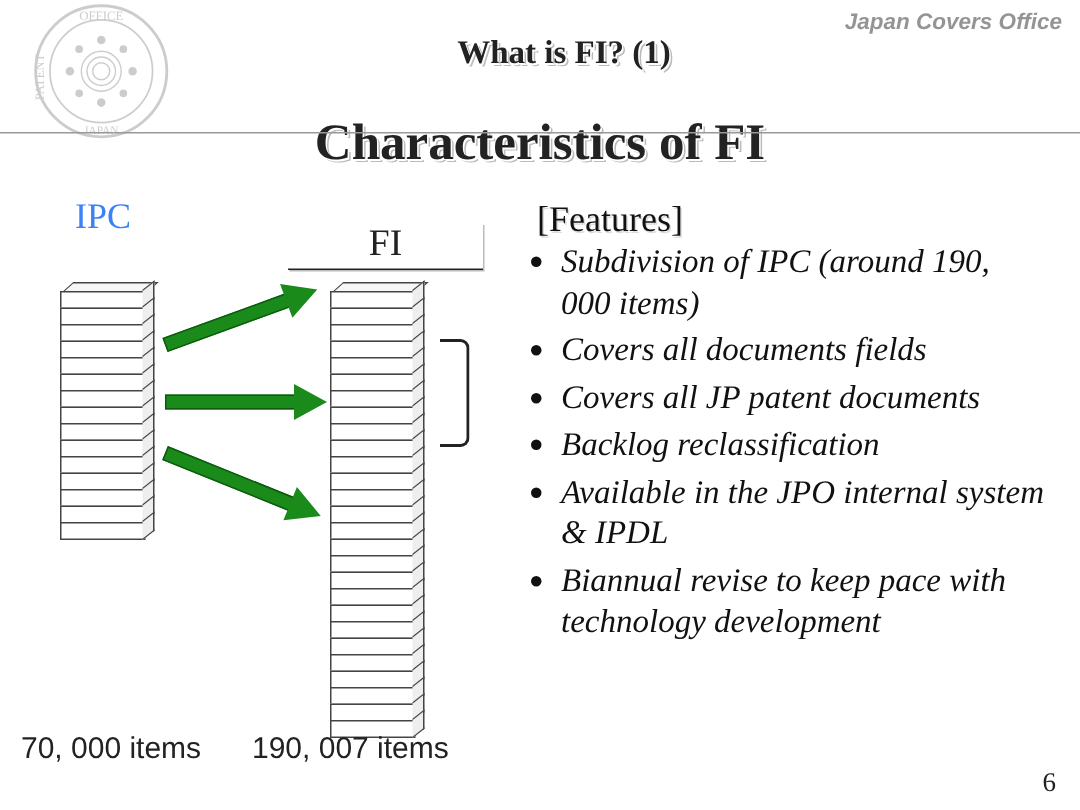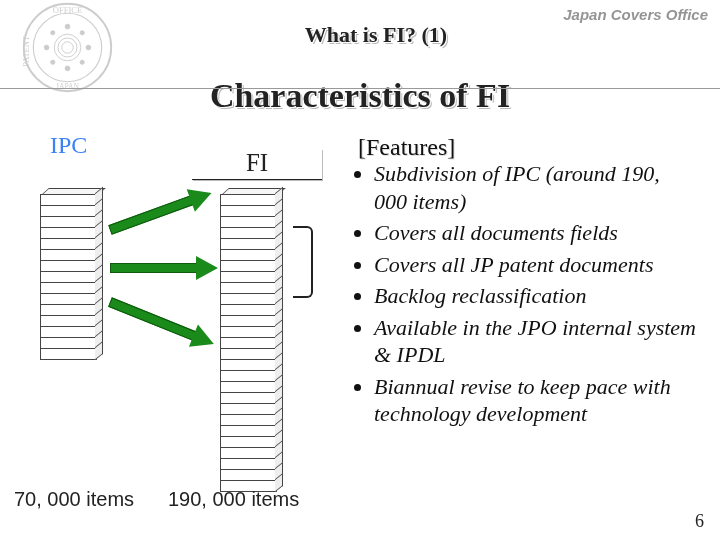--- a/index.html
+++ b/index.html
@@ -294,21 +294,21 @@
     <div class="arrow-head" style="left:86px"></div>
 </div>
 <div class="arrow" style="left:110px; top:302px; transform:rotate(22deg)">
   <div class="arrow-line" style="width:92px"></div>
     <div class="arrow-head" style="left:90px"></div>
 </div>
 
 <div class="bracket"></div>
 
 <div class="ipc-count">70, 000 items</div>
-<div class="fi-count">190, 000 items</div>
+<div class="fi-count">190, 007 items</div>
 
 <div class="features-h">[Features]</div>
 <div class="features-list">
   <ul id="features-ul">
       <li>Subdivision of IPC (around 190, 000 items)</li>
       <li>Covers all documents fields</li>
       <li>Covers all JP patent documents</li>
       <li>Backlog reclassification</li>
       <li>Available in the JPO internal system &amp; IPDL</li>
       <li>Biannual revise to keep pace with technology development</li>

